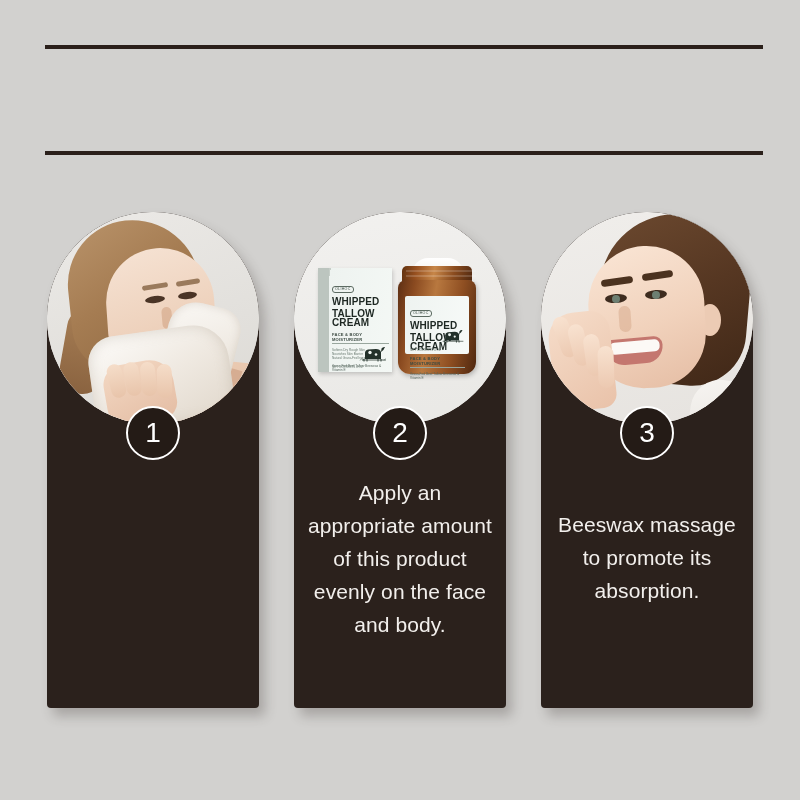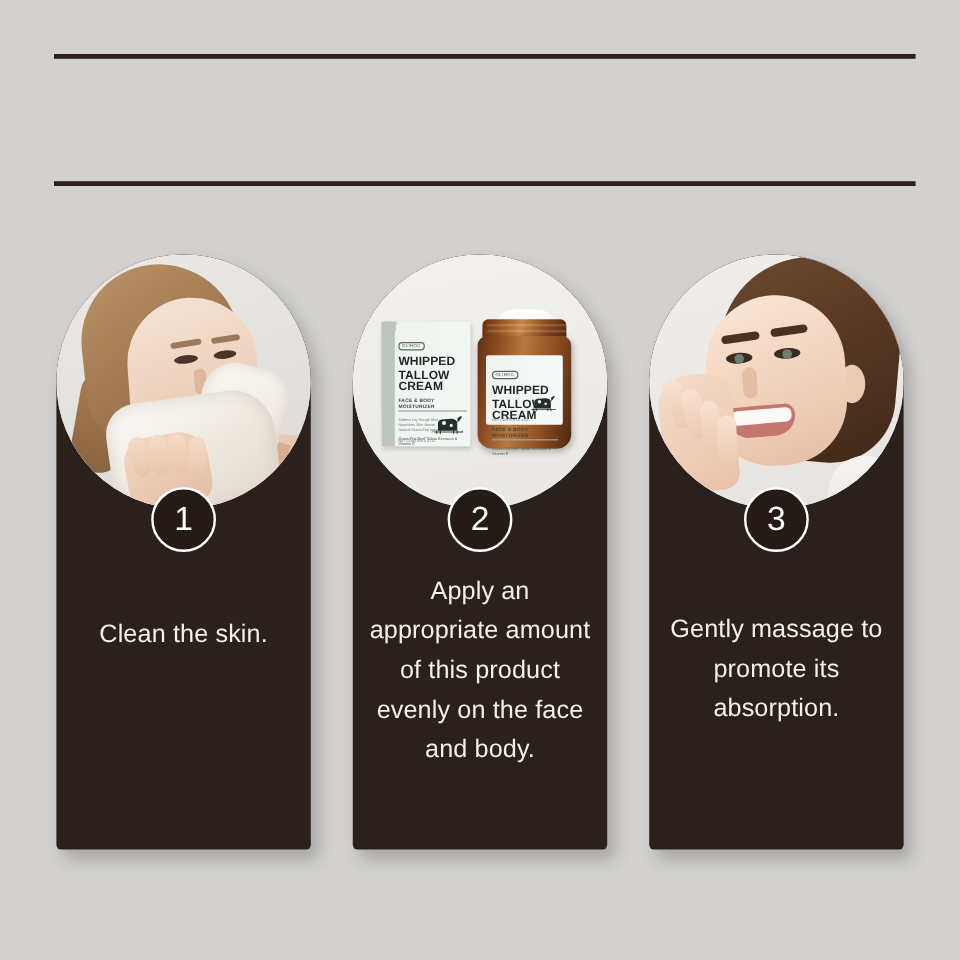--- a/index.html
+++ b/index.html
@@ -305,21 +305,20 @@
         <div class="ph1-towel2"></div>
         <div class="ph1-towel"></div>
         <div class="ph1-hand"></div>
         <div class="ph1-fing" style="left:62px; top:152px; transform:rotate(-14deg);"></div>
         <div class="ph1-fing" style="left:78px; top:150px; transform:rotate(-10deg);"></div>
         <div class="ph1-fing" style="left:94px; top:150px; transform:rotate(-6deg);"></div>
         <div class="ph1-fing" style="left:110px; top:152px; transform:rotate(-2deg);"></div>
       </div>
     </div>
     <div class="badge">1</div>
-    <div class="caption one">Clean the skin.</div>
   </div>
 
   <div class="card card-2">
     <div class="photo">
       <div class="photo-inner">
         <div class="ph2-bg"></div>
 
         <div class="ph2-box">
           <div class="ph2-box-side"></div>
           <div class="ph2-box-txt">
@@ -398,16 +397,16 @@
             <div class="ph3-teeth"></div>
           </div>
         <div class="ph3-hand"></div>
         <div class="ph3-f" style="left:16px; top:104px; transform:rotate(-20deg);"></div>
         <div class="ph3-f" style="left:30px; top:112px; transform:rotate(-14deg);"></div>
         <div class="ph3-f" style="left:44px; top:122px; transform:rotate(-8deg);"></div>
         <div class="ph3-f" style="left:57px; top:134px; transform:rotate(-2deg);"></div>
       </div>
     </div>
     <div class="badge">3</div>
-    <div class="caption three">Gently massage to promote its absorption.</div>
+    <div class="caption three">Beeswax massage to promote its absorption.</div>
   </div>
 
 </div>
 
 </body></html>

